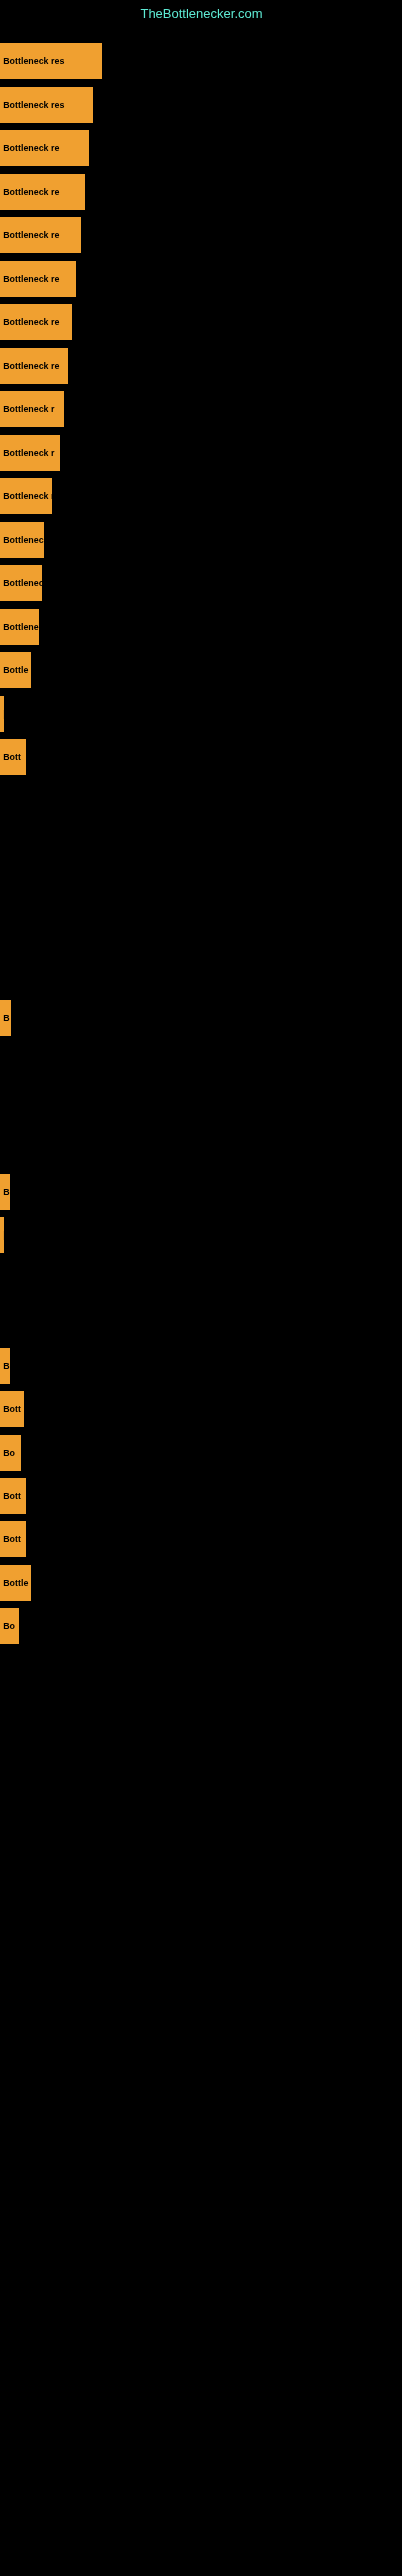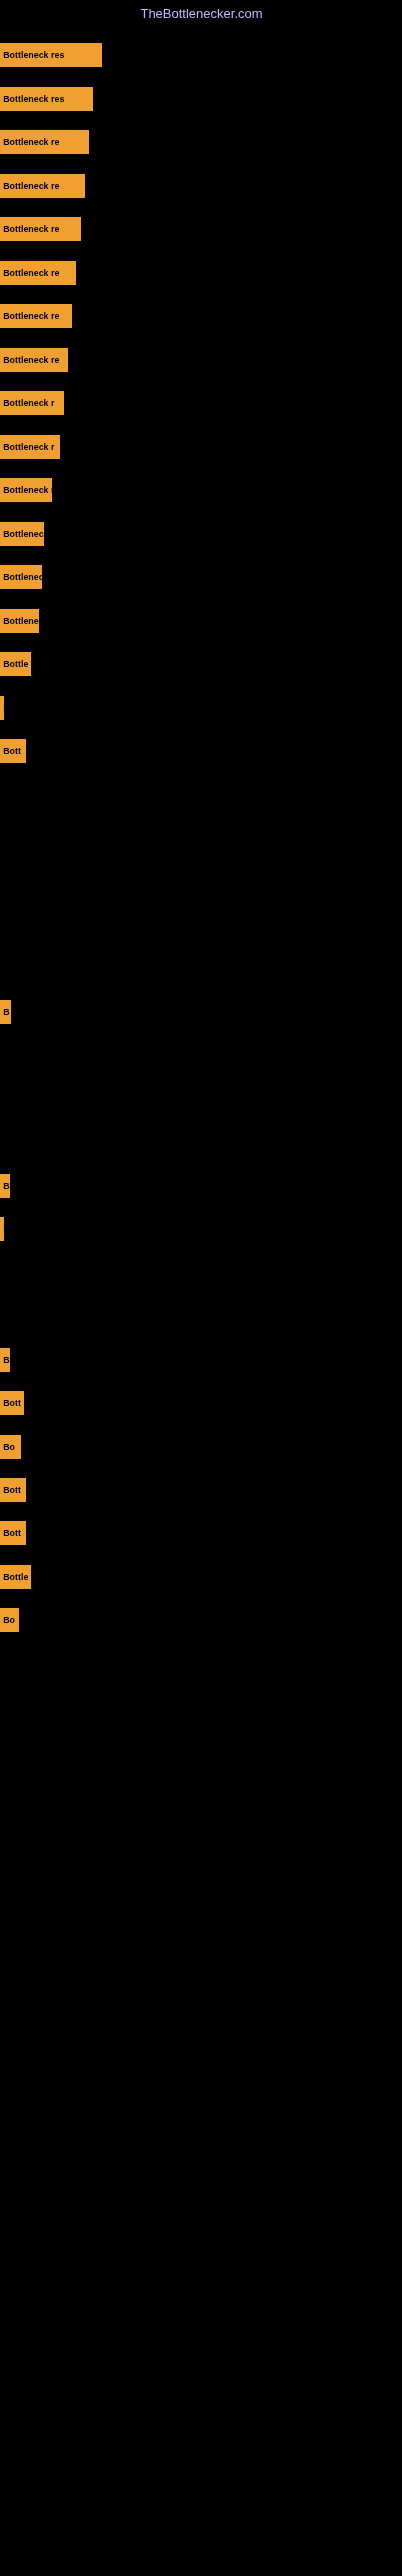--- a/index.html
+++ b/index.html
@@ -8,32 +8,32 @@
       box-sizing: border-box;
     }
     body {
       background-color: #000000;
       width: 403px;
       min-height: 2576px;
       font-family: Arial, sans-serif;
       position: relative;
     }
     .site-title {
-      color: #c4b5fd;
+      color: #5eead4;
       font-size: 13px;
       text-align: center;
       padding: 6.4px 0;
       position: absolute;
       top: 0;
       width: 100%;
     }
     .bottleneck-bar {
       position: absolute;
       left: 0;
-      height: 24px;
+      height: 36px;
       background-color: #f0a030;
       display: flex;
       align-items: center;
       padding-left: 3.2px;
       overflow: hidden;
     }
     .bottleneck-bar span {
       color: #000000;
       font-size: 8.9px;
       font-weight: bold;

